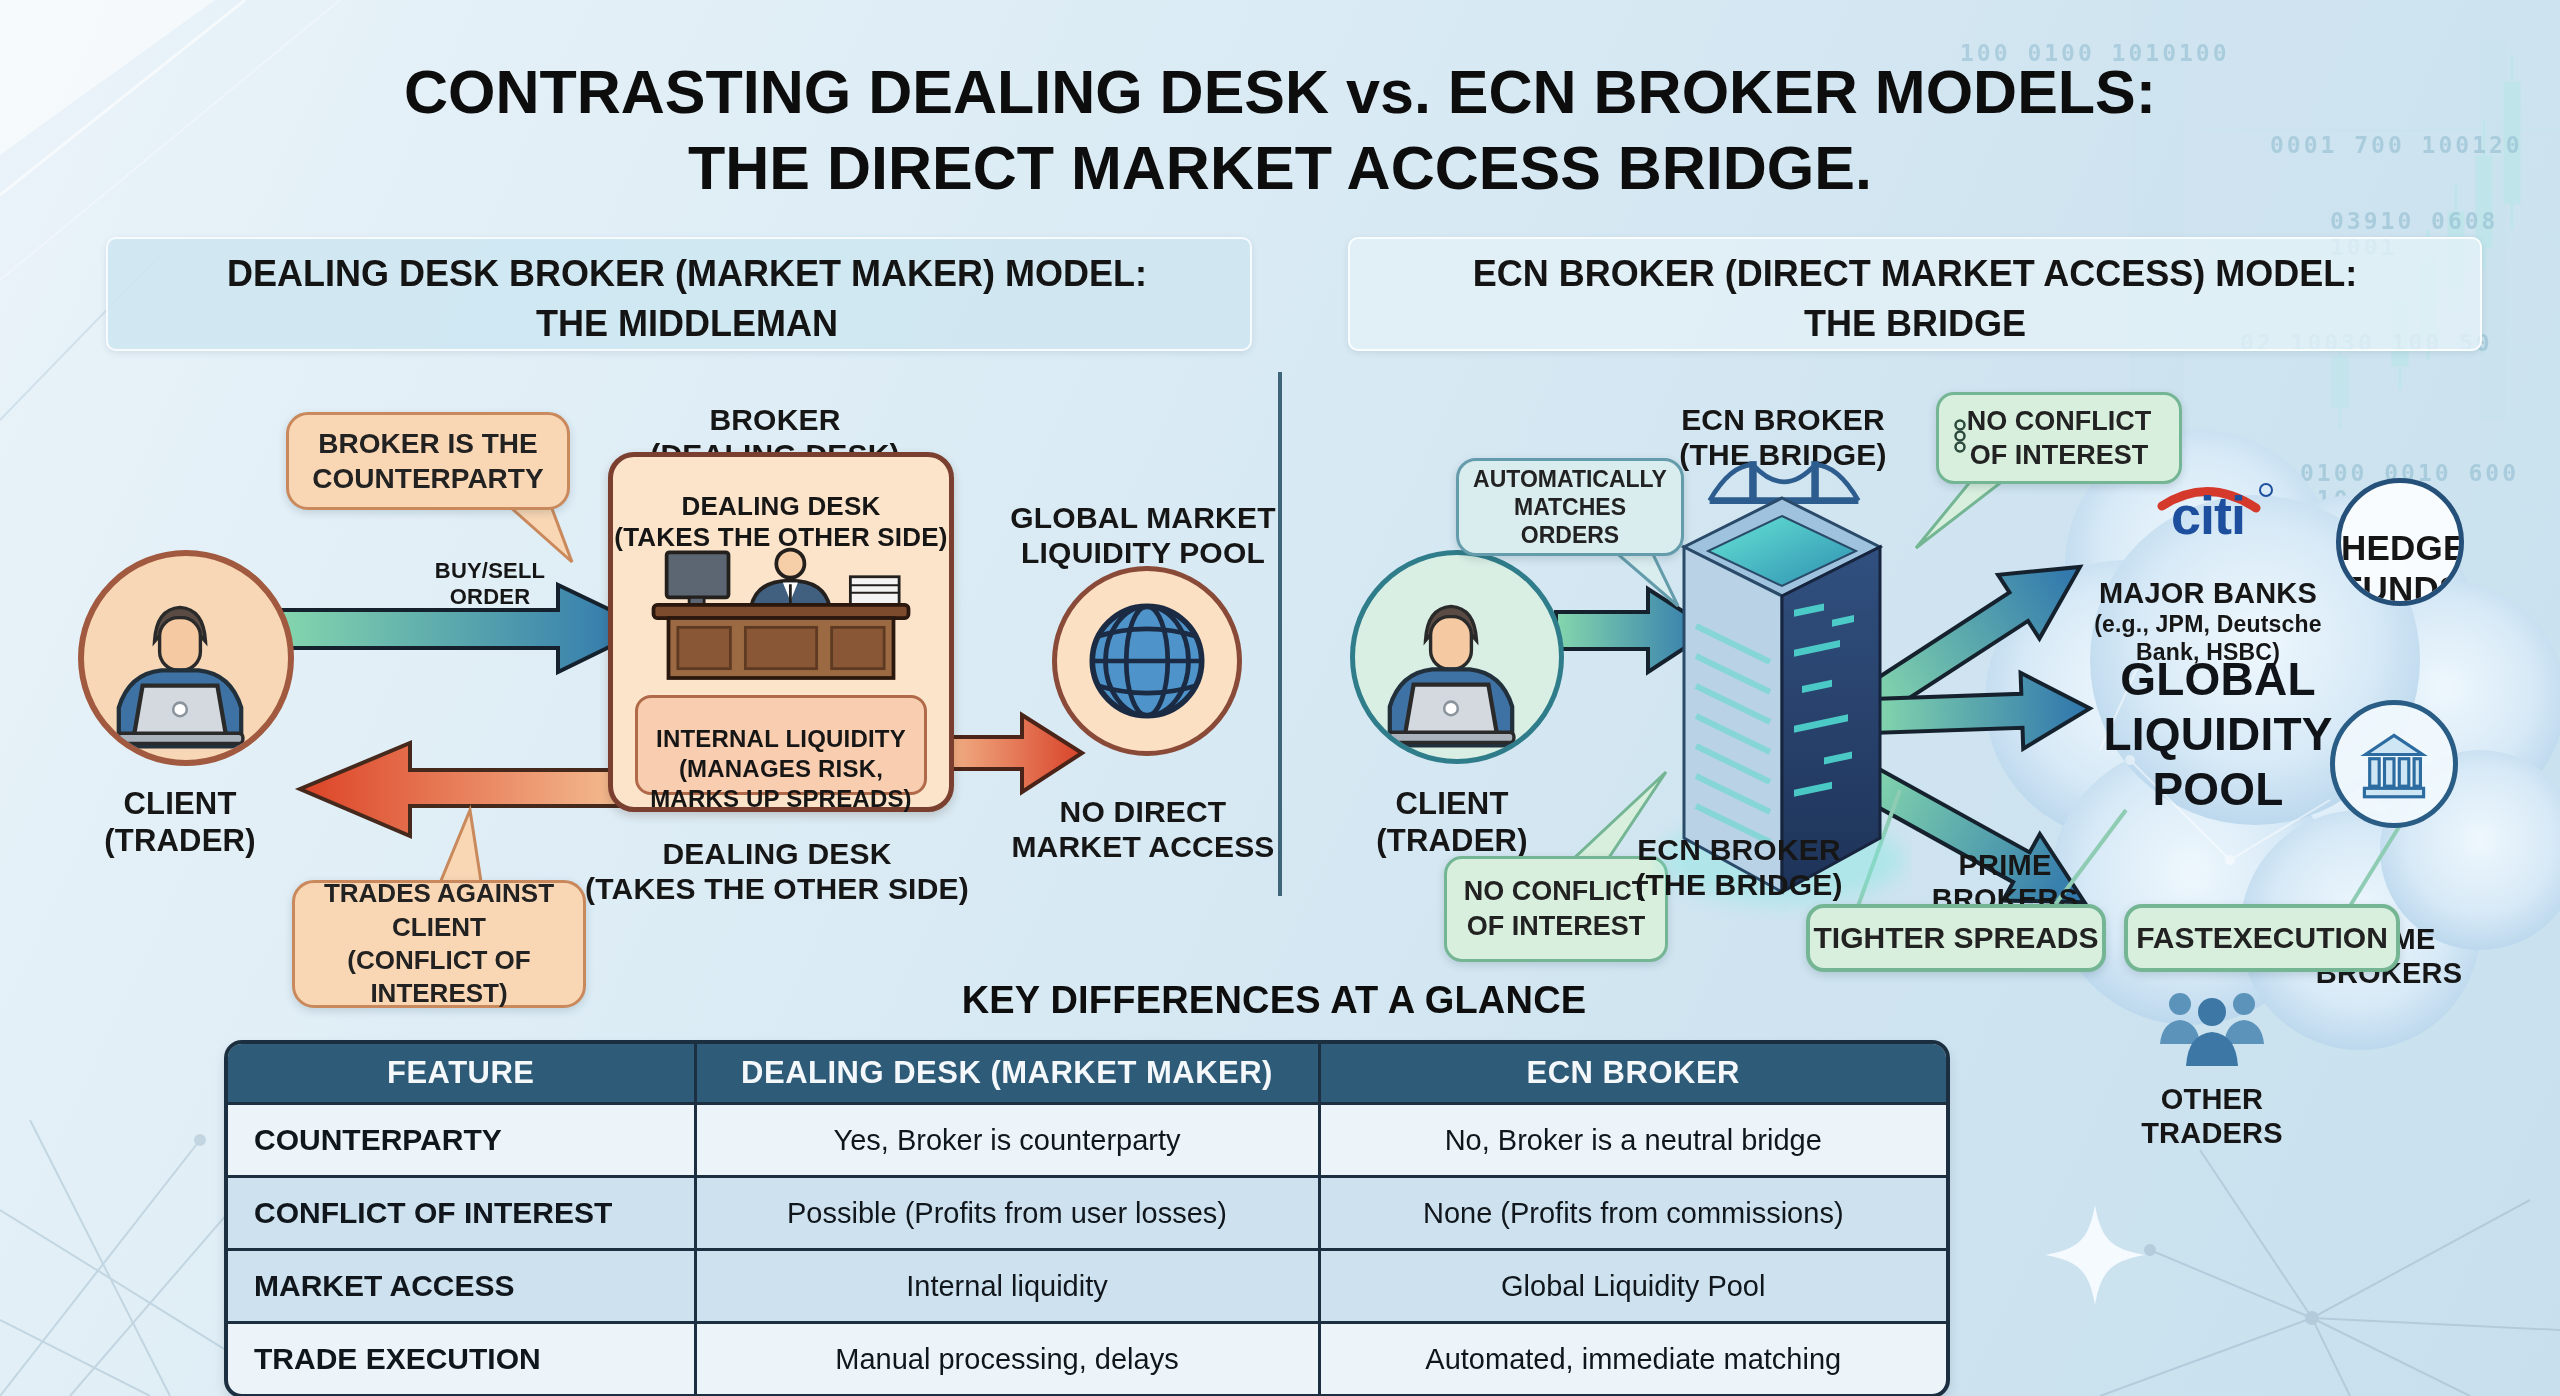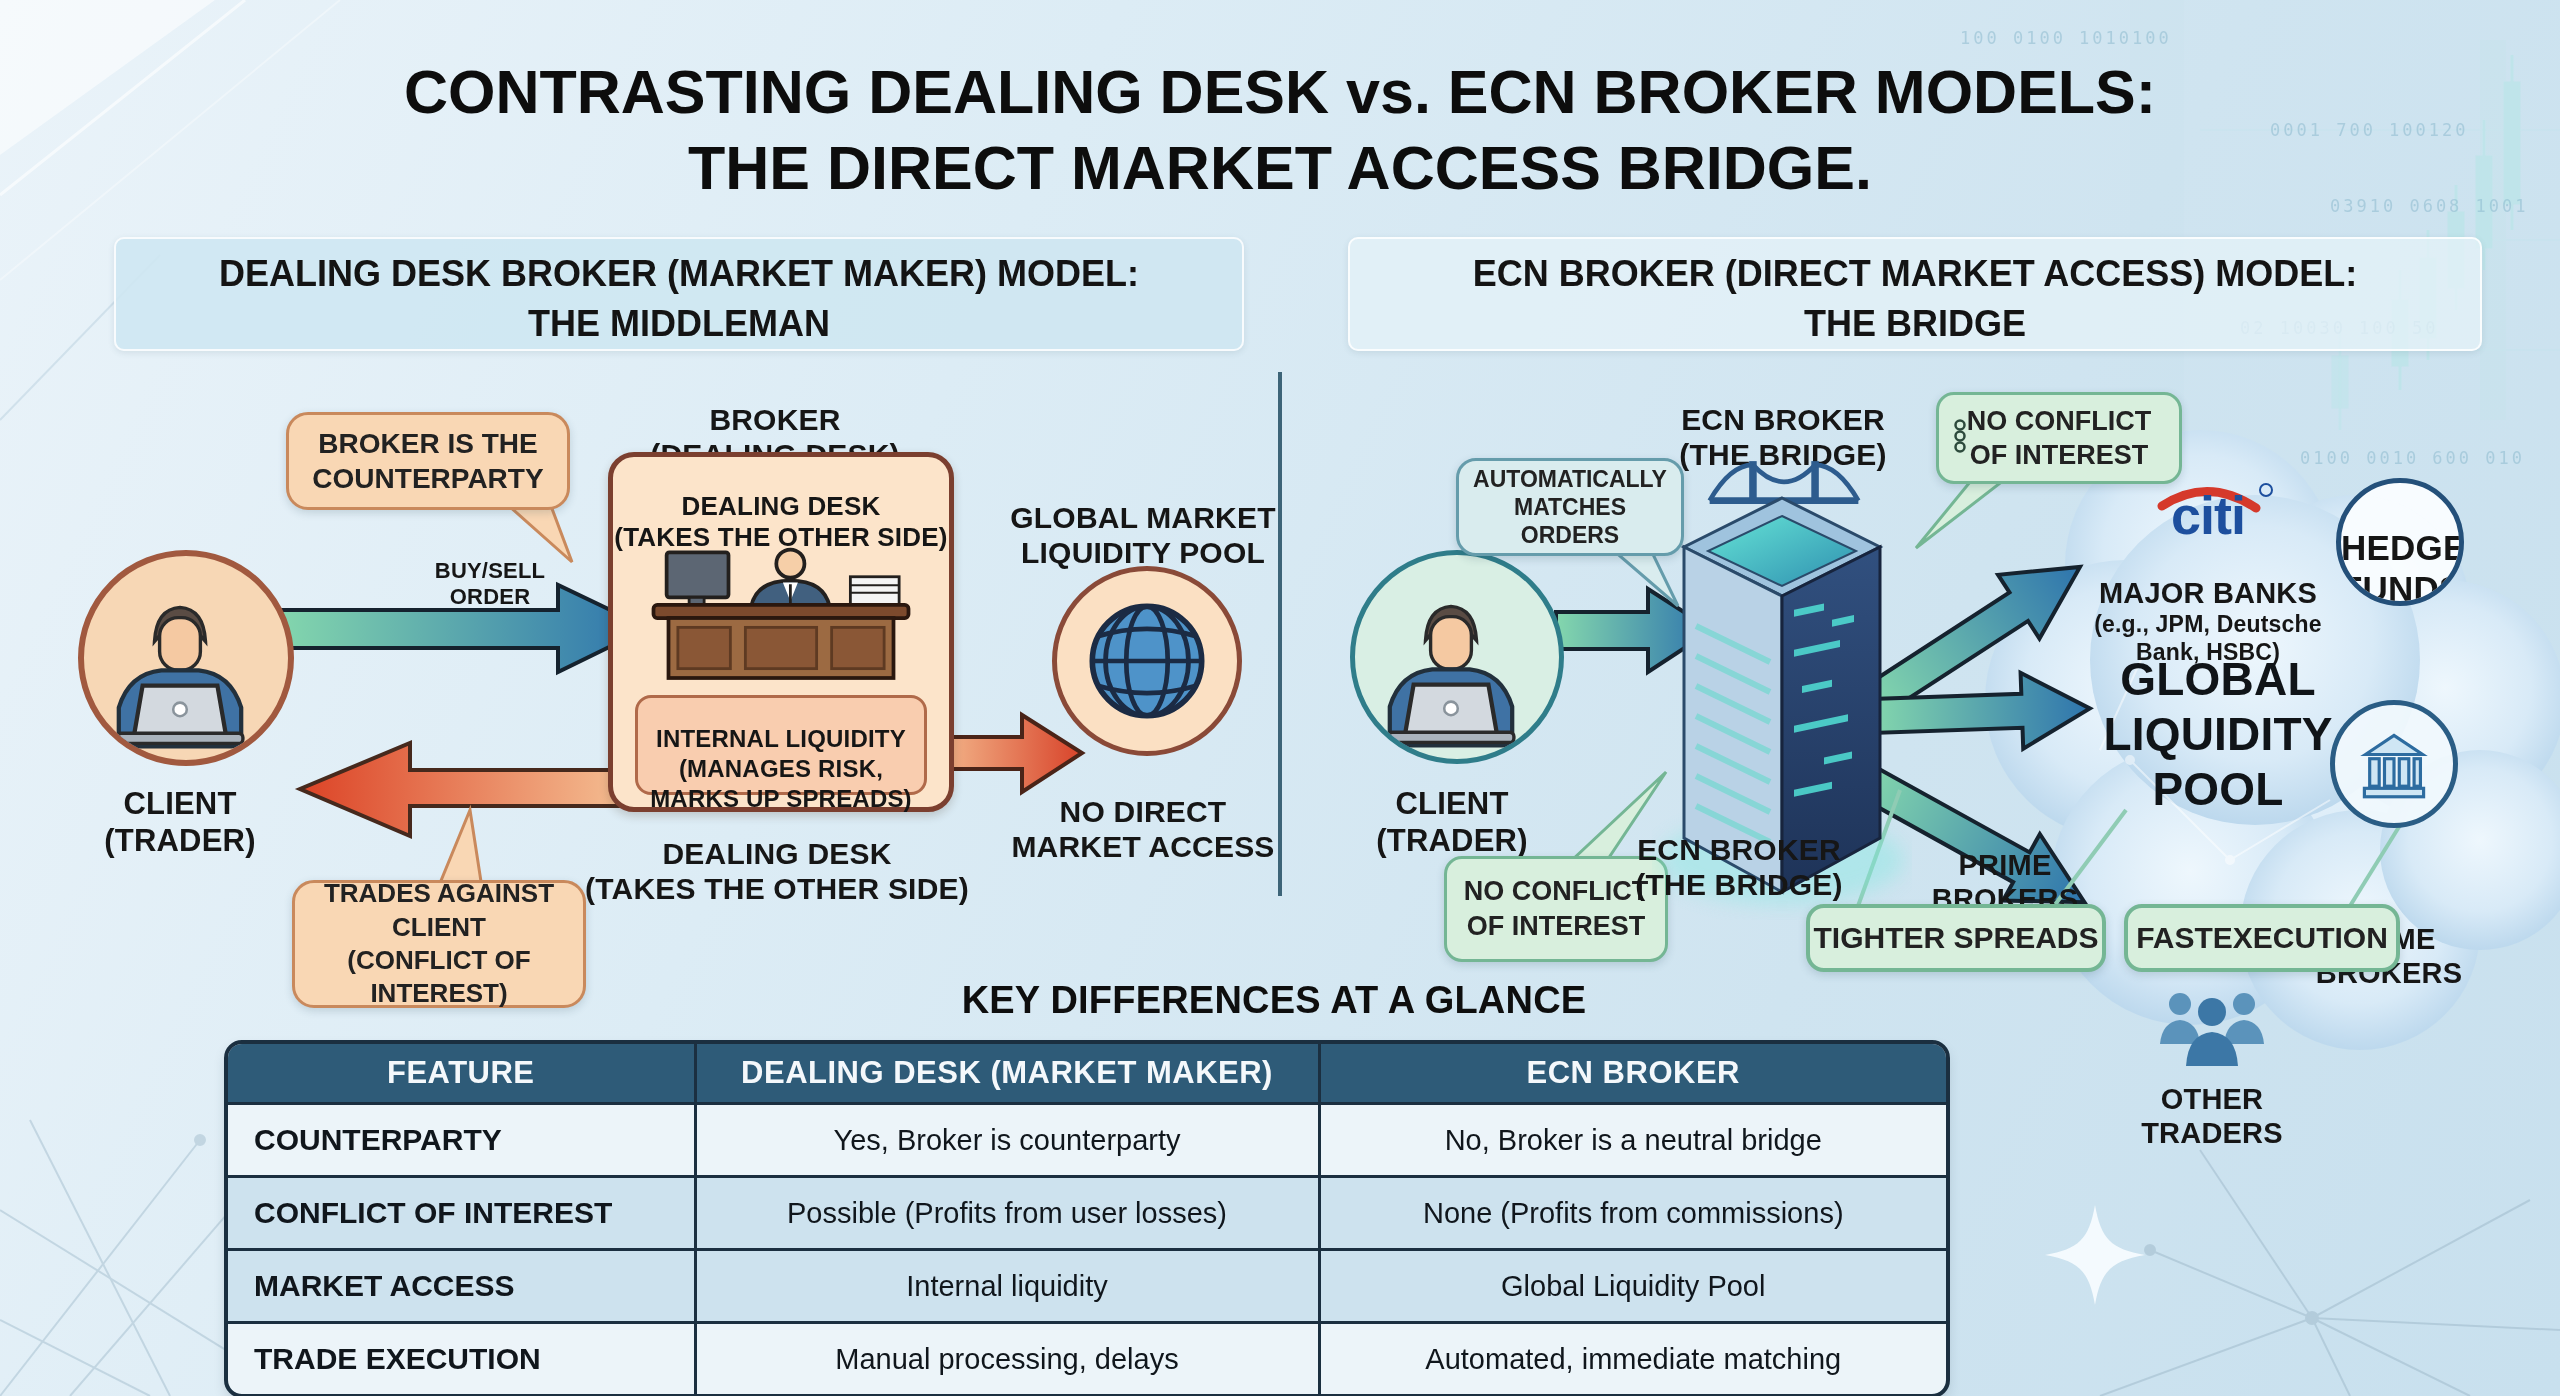--- a/index.html
+++ b/index.html
@@ -15,21 +15,21 @@
           box-shadow:0 3px 8px rgba(40,70,90,.18);}
   .bubble.peach{background:#f9d7b4;border:3px solid #c9895c;border-radius:22px;}
   .bubble.mint{background:#d8efdd;border:3px solid #74b694;border-radius:18px;}
   .bubble.aqua{background:#d9ecee;border:3px solid #659cab;border-radius:20px;}
   .panel-h{position:absolute;white-space:pre-line;text-align:center;font-weight:800;
            color:#141414;font-size:36px;line-height:1.4;padding-top:10px;
            border-radius:10px;border:2px solid rgba(255,255,255,.85);
            box-shadow:0 2px 6px rgba(60,90,110,.12);}
   .circ{position:absolute;border-radius:50%;overflow:hidden;}
   .ticker{position:absolute;font-family:"DejaVu Sans Mono",monospace;
-          color:rgba(140,185,205,.55);font-size:17px;letter-spacing:3px;font-weight:400;}
+          color:rgba(140,185,205,.55);font-size:23px;letter-spacing:3px;font-weight:700;margin-top:12px;}
   table#cmp{position:absolute;left:228px;top:1022px;width:1718px;height:350px;
         border-collapse:collapse;table-layout:fixed;background:#ecf4f9;
         border-radius:14px;overflow:hidden;box-shadow:0 6px 14px rgba(30,50,70,.25);
         outline:4px solid #1b2f40;margin-top:22px;}
   #cmp th{background:#2e5b78;color:#f4f8fb;font-size:31px;font-weight:800;height:56px;
           border-left:3px solid #1b2f40;letter-spacing:.5px;}
   #cmp th:first-child{border-left:none;}
   #cmp td{font-size:29px;color:#10161c;text-align:center;border-left:3px solid #1b2f40;
           border-top:3px solid #1b2f40;height:58px;font-weight:500;}
   #cmp td:first-child{border-left:none;text-align:left;padding-left:26px;font-weight:800;font-size:30px;}
@@ -169,21 +169,21 @@
     <g stroke="#8fccb4" stroke-width="4">
       <line x1="1858" y1="906" x2="1900" y2="790"></line>
       <line x1="2054" y1="906" x2="2126" y2="810"></line>
       <line x1="2350" y1="906" x2="2402" y2="822"></line>
     </g>
   </svg>
 
   <div class="lbl" style="left:280px;top:34px;width:2000px;font-size:61px;line-height:1.25;letter-spacing:0;color:#0d0d0d;">CONTRASTING DEALING DESK vs. ECN BROKER MODELS:
 THE DIRECT MARKET ACCESS BRIDGE.</div>
 
-  <div class="panel-h" style="left:114px;top:237px;width:1126px;height:100px;background:rgba(206,231,242,.9);">DEALING DESK BROKER (MARKET MAKER) MODEL:
+  <div class="panel-h" style="left:106px;top:237px;width:1126px;height:100px;background:rgba(206,231,242,.9);padding-left:16px;">DEALING DESK BROKER (MARKET MAKER) MODEL:
 THE MIDDLEMAN</div>
   <div class="panel-h" style="left:1348px;top:237px;width:1130px;height:100px;background:rgba(228,241,248,.8);">ECN BROKER (DIRECT MARKET ACCESS) MODEL:
 THE BRIDGE</div>
 
   <svg width="0" height="0" style="position:absolute">
     <defs>
       <symbol id="trader" viewBox="0 0 200 180">
         <path d="M70,54 Q72,16 100,14 Q128,16 130,54 Q114,34 100,36 Q86,34 70,54 Z" fill="#5a4c44" stroke="#2a2a2a" stroke-width="4"></path>
         <rect x="76" y="26" width="48" height="62" rx="22" fill="#f5c9a2" stroke="#2a2a2a" stroke-width="4"></rect>
         <path d="M28,178 L28,132 Q40,92 78,88 L122,88 Q160,92 172,132 L172,178 Z" fill="#3f72a4" stroke="#22303c" stroke-width="5"></path>

